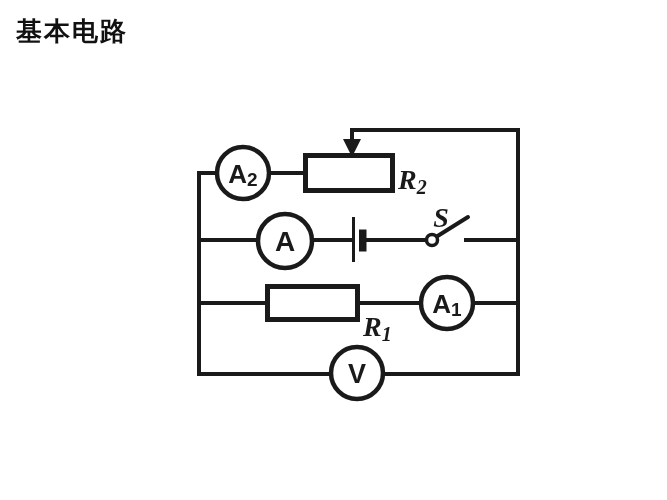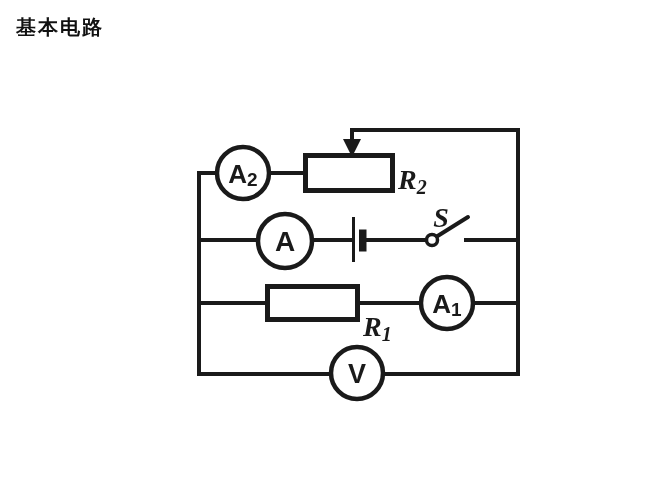--- a/index.html
+++ b/index.html
@@ -12,21 +12,21 @@
     width: 667px;
     height: 500px;
     background: #ffffff;
     overflow: hidden;
     font-family: "Liberation Sans", "DejaVu Sans", sans-serif;
   }
   .page-title {
     position: absolute;
     left: 16px;
     top: 14px;
-    font-size: 20px;
+    font-size: 26px;
     font-weight: 700;
     color: #111111;
     letter-spacing: 2px;
     font-family: "Liberation Sans", "DejaVu Sans", sans-serif;
   }
   svg.circuit {
     position: absolute;
     left: 0;
     top: 0;
   }

